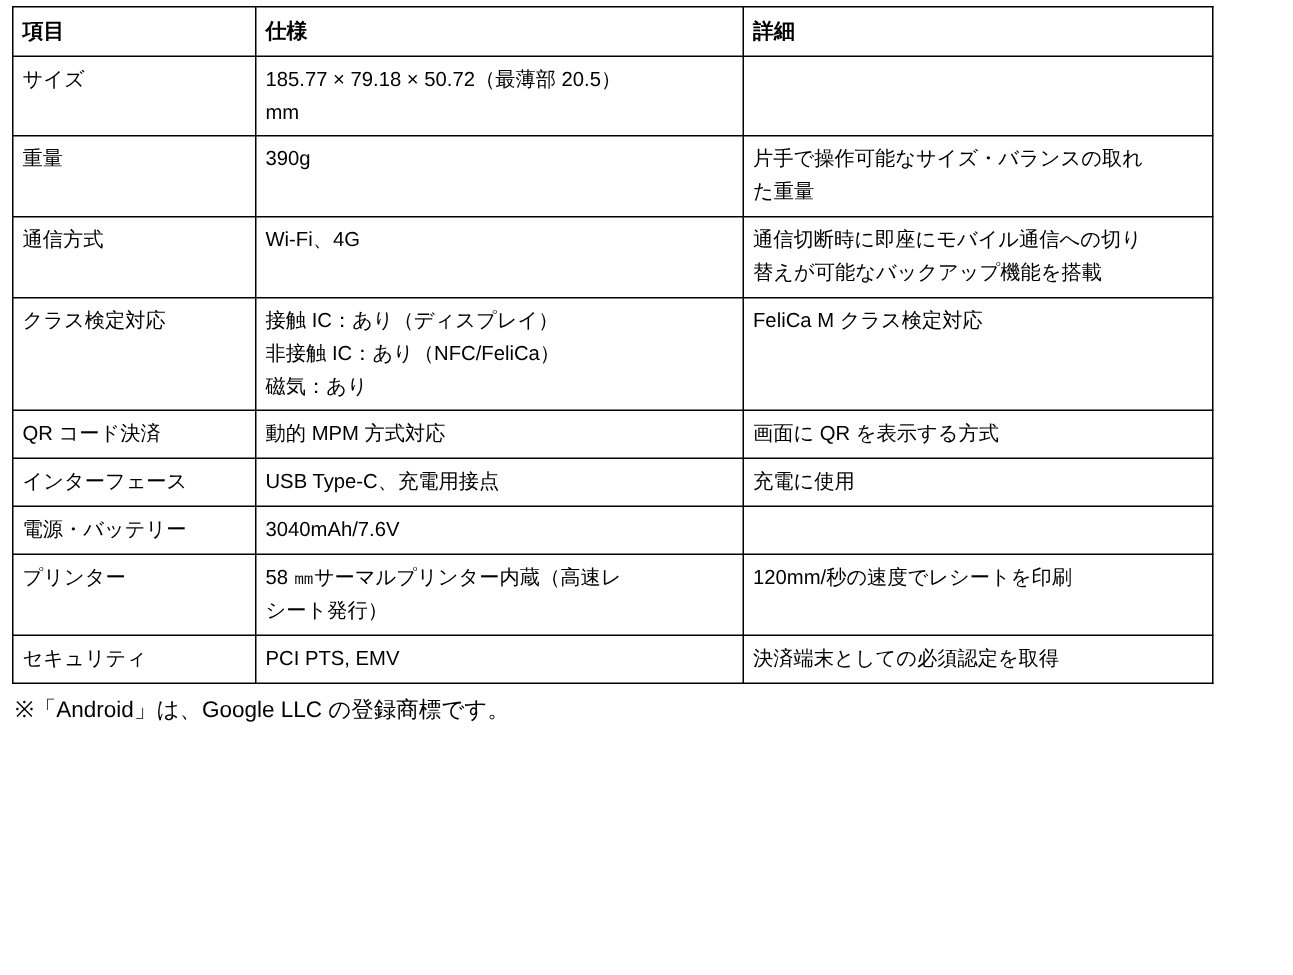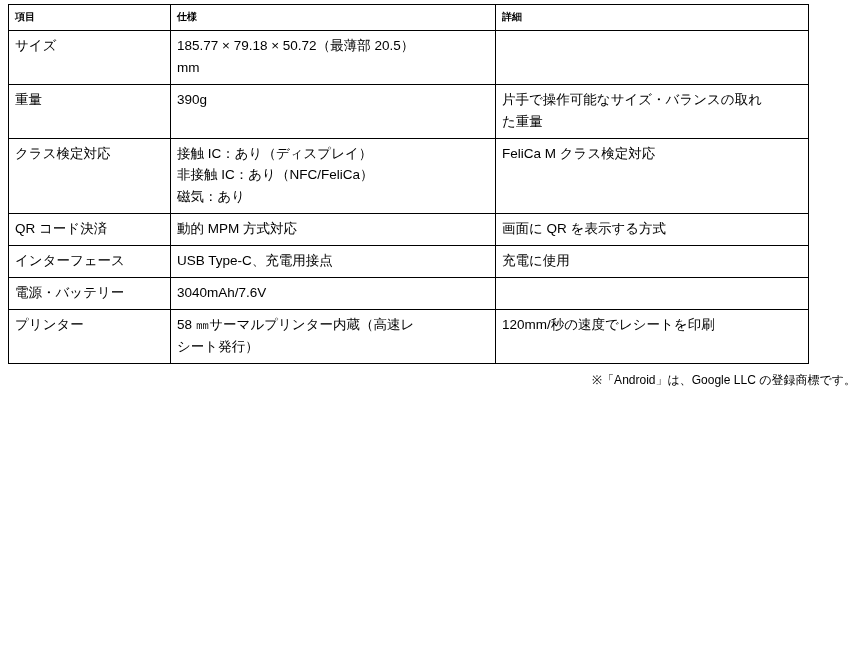--- a/index.html
+++ b/index.html
@@ -34,33 +34,32 @@
     border: 1px solid #000000;
     vertical-align: top;
     padding: 4px 5px 5px 6px;
     font-size: 13.5px;
     line-height: 1.62;
     text-align: left;
     font-weight: normal;
   }
   table.spec th {
     font-weight: bold;
-    font-size: 10px;
+    font-size: 14px;
   }
   .col-head {
     font-weight: bold;
   }
   td.item {
     font-weight: bold;
   }
   .footnote {
     margin: 7px 0 0 4px;
-    font-size: 12px;
+    font-size: 15px;
     line-height: 1.5;
-    text-align: right;
   }
   .cellline {
     display: block;
     white-space: pre-wrap;
   }
 </style>
 </head>
 <body>
 
 <div class="page">
@@ -87,20 +86,30 @@
           <td>&nbsp;</td>
         </tr>
         <tr>
           <td class="item">重量</td>
           <td>
             <span class="cellline">390g</span>
           </td>
           <td>
             <span class="cellline">片手で操作可能なサイズ・バランスの取れ</span>
             <span class="cellline">た重量</span>
+          </td>
+        </tr>
+        <tr>
+          <td class="item">通信方式</td>
+          <td>
+            <span class="cellline">Wi-Fi、4G</span>
+          </td>
+          <td>
+            <span class="cellline">通信切断時に即座にモバイル通信への切り</span>
+            <span class="cellline">替えが可能なバックアップ機能を搭載</span>
           </td>
         </tr>
         <tr>
           <td class="item">クラス検定対応</td>
           <td>
             <span class="cellline">接触 IC：あり（ディスプレイ）</span>
             <span class="cellline">非接触 IC：あり（NFC/FeliCa）</span>
             <span class="cellline">磁気：あり</span>
           </td>
           <td>
@@ -135,17 +144,26 @@
         <tr>
           <td class="item">プリンター</td>
           <td>
             <span class="cellline">58 ㎜サーマルプリンター内蔵（高速レ</span>
             <span class="cellline">シート発行）</span>
           </td>
           <td>
             <span class="cellline">120mm/秒の速度でレシートを印刷</span>
           </td>
         </tr>
+        <tr>
+          <td class="item">セキュリティ</td>
+          <td>
+            <span class="cellline">PCI PTS, EMV</span>
+          </td>
+          <td>
+            <span class="cellline">決済端末としての必須認定を取得</span>
+          </td>
+        </tr>
       </tbody>
   </table>
 
   <div class="footnote">※「Android」は、Google LLC の登録商標です。</div>
 </div>
 
 </body></html>

